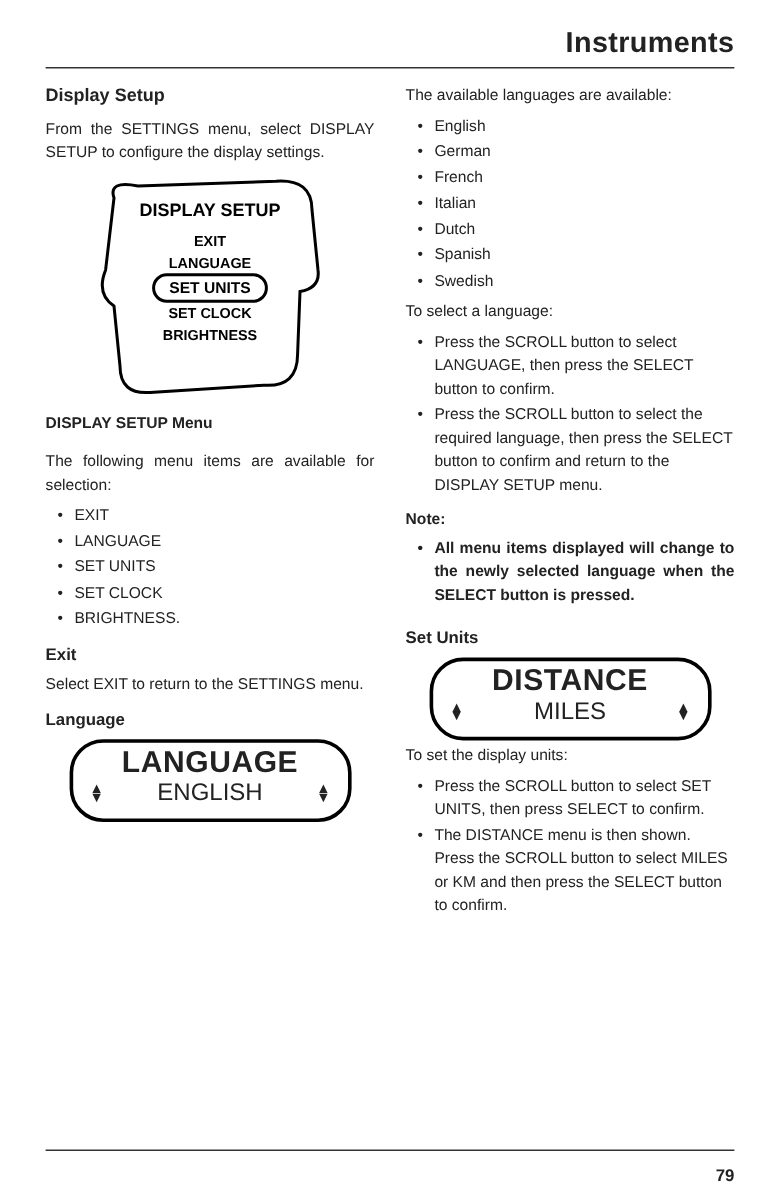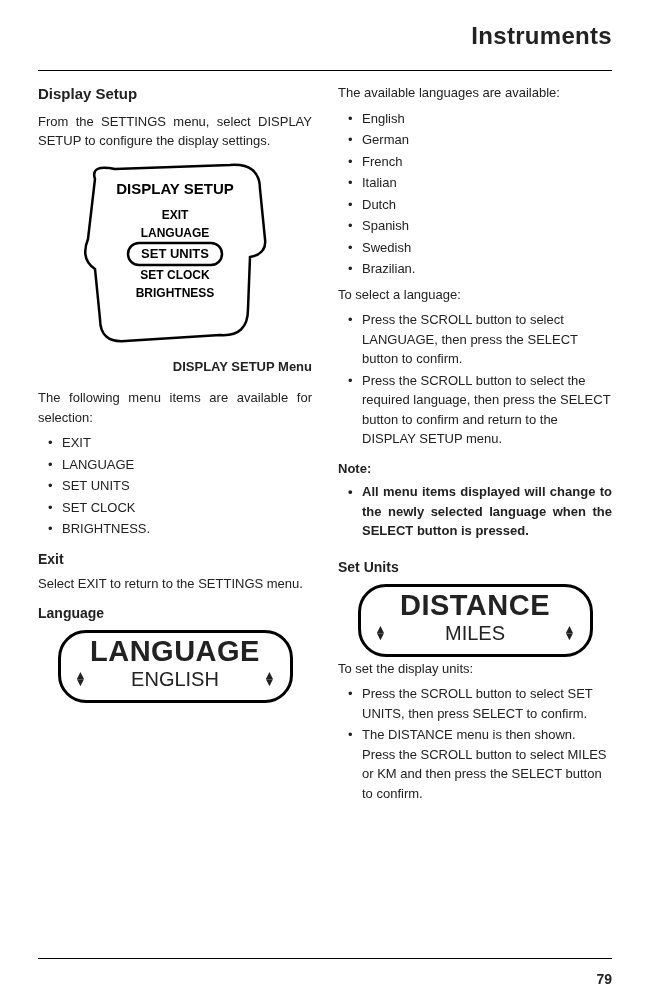--- a/index.html
+++ b/index.html
@@ -11,21 +11,21 @@
     color: #222;
     position: relative;
   }
   .page {
     padding: 22px 38px 22px 38px;
   }
   .main-title {
     text-align: right;
     font-size: 24px;
     font-weight: 600;
-    margin-bottom: 20px;
+    margin-bottom: 6px;
     letter-spacing: 0.3px;
   }
   .hrule {
     border: none;
     border-top: 1px solid #000;
     margin-bottom: 12px;
   }
   .cols {
     display: flex;
     gap: 26px;
@@ -49,21 +49,21 @@
   p { text-align: justify; margin-bottom: 6px; }
   ul.b { list-style: none; padding-left: 14px; margin-bottom: 6px; }
   ul.b li { position: relative; padding-left: 10px; margin-bottom: 2px; }
   ul.b li::before {
     content: "•";
     position: absolute;
     left: -4px;
     top: 0;
   }
   .caption {
-    text-align: right;
+    text-align: left;
     font-weight: 700;
     font-size: 13px;
     margin: 8px 0 12px 0;
   }
   .note-head { font-weight: 700; margin-top: 10px; margin-bottom: 4px; }
   ul.note { list-style: none; padding-left: 14px; }
   ul.note li { position: relative; padding-left: 10px; font-weight: 700; text-align: justify; }
   ul.note li::before { content: "•"; position: absolute; left: -4px; top: 0; }
 
   
@@ -75,21 +75,21 @@
     border: 3px solid #000;
     border-radius: 28px;
     padding: 4px 14px 6px 14px;
     width: 235px;
     display: flex;
     flex-direction: column;
     align-items: center;
   }
   .pill .big {
     font-family: Arial, sans-serif;
-    font-size: 29px;
+    font-size: 25px;
     font-weight: 900;
     line-height: 1;
     letter-spacing: 0.5px;
   }
   .pill .row2 {
     display: flex;
     align-items: center;
     justify-content: space-between;
     width: 100%;
     margin-top: -2px;
@@ -185,21 +185,20 @@
     <div class="col">
       <p>The available languages are available:</p>
       <ul class="b">
         <li>English</li>
         <li>German</li>
         <li>French</li>
         <li>Italian</li>
         <li>Dutch</li>
         <li>Spanish</li>
         <li>Swedish</li>
-        <li>Brazilian.</li>
       </ul>
       <p>To select a language:</p>
       <ul class="b">
         <li>Press the SCROLL button to select LANGUAGE, then press the SELECT button to confirm.</li>
         <li>Press the SCROLL button to select the required language, then press the SELECT button to confirm and return to the DISPLAY SETUP menu.</li>
       </ul>
 
       <div class="note-head">Note:</div>
       <ul class="note">
         <li>All menu items displayed will change to the newly selected language when the SELECT button is pressed.</li>

